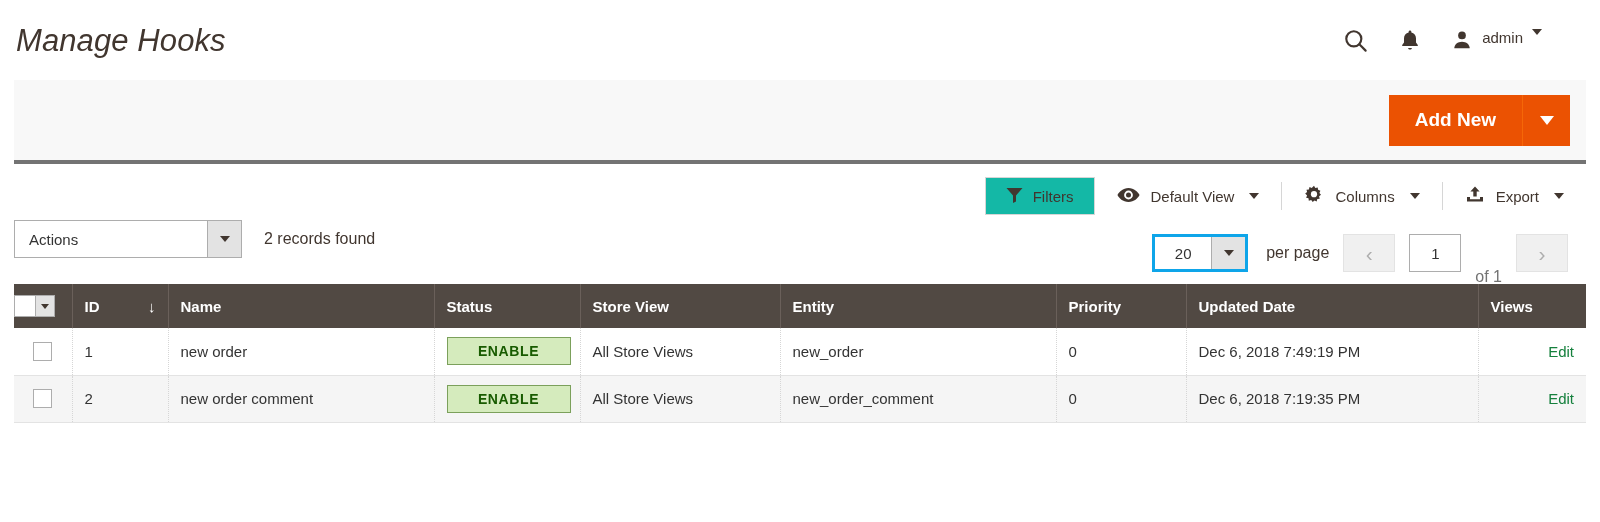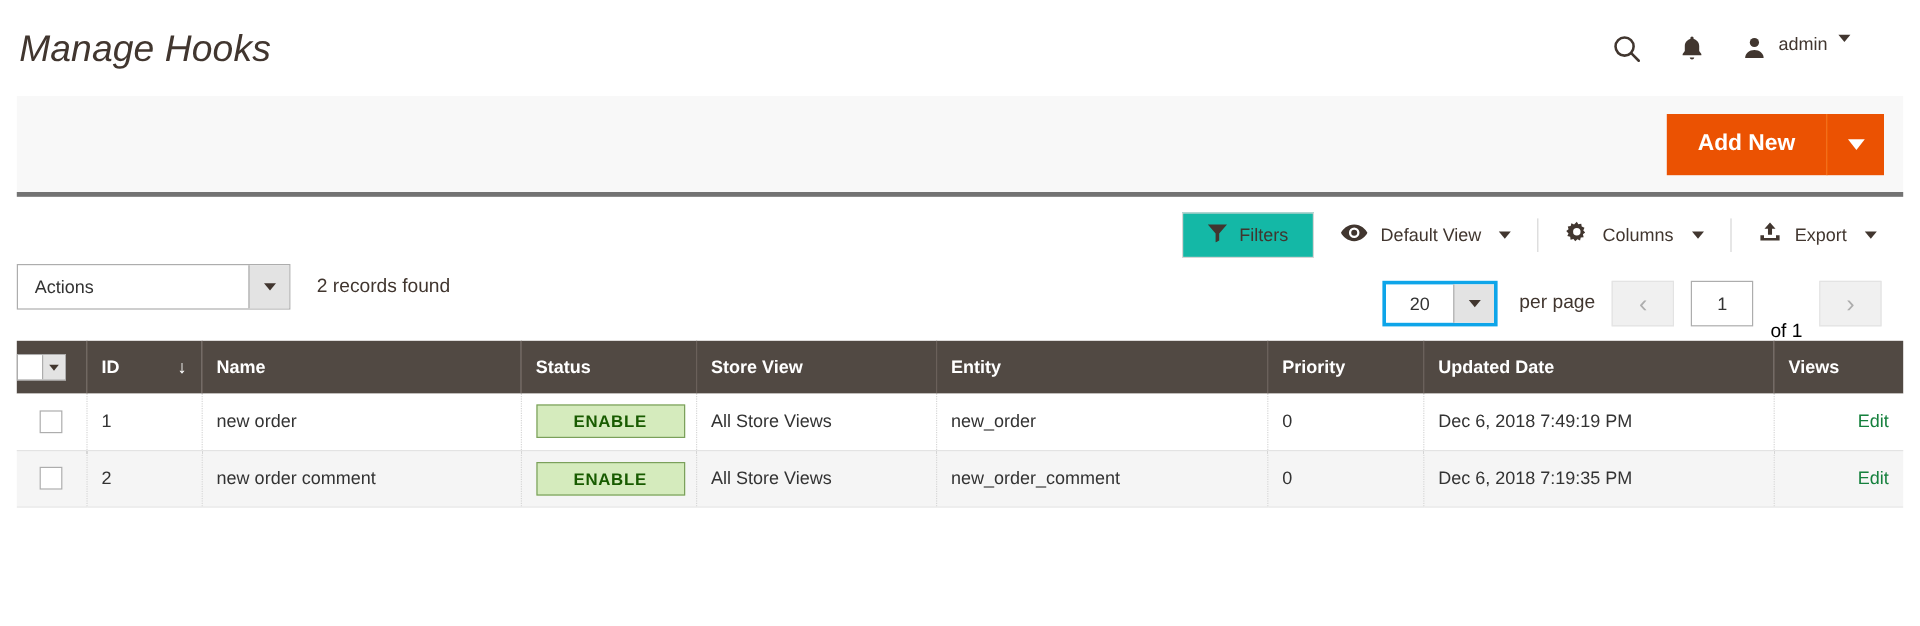--- a/index.html
+++ b/index.html
@@ -177,21 +177,21 @@
     color: #adadad;
     cursor: pointer;
   }
   .page-input {
     width: 52px; height: 38px;
     border: 1px solid #adadad;
     background: #ffffff;
     display: flex; align-items: center; justify-content: center;
     font-size: 15px; color: #333333;
   }
-  .of-label { font-size: 16px; color: #000000; margin-top: 48px; }
+  .of-label { font-size: 16px; color: #737373; margin-top: 48px; }
 
   
   .grid-wrap { margin: 0 14px; }
   table.grid {
     width: 100%;
     border-collapse: collapse;
     table-layout: fixed;
   }
   table.grid thead th {
     background: #514943;

